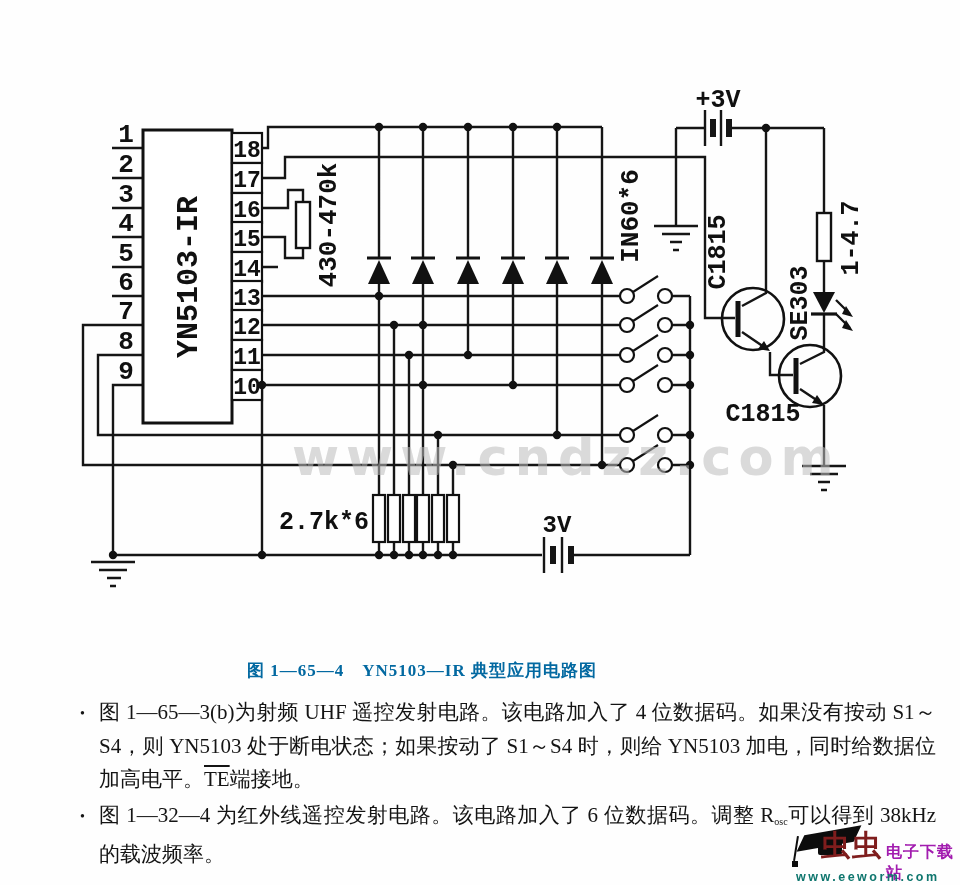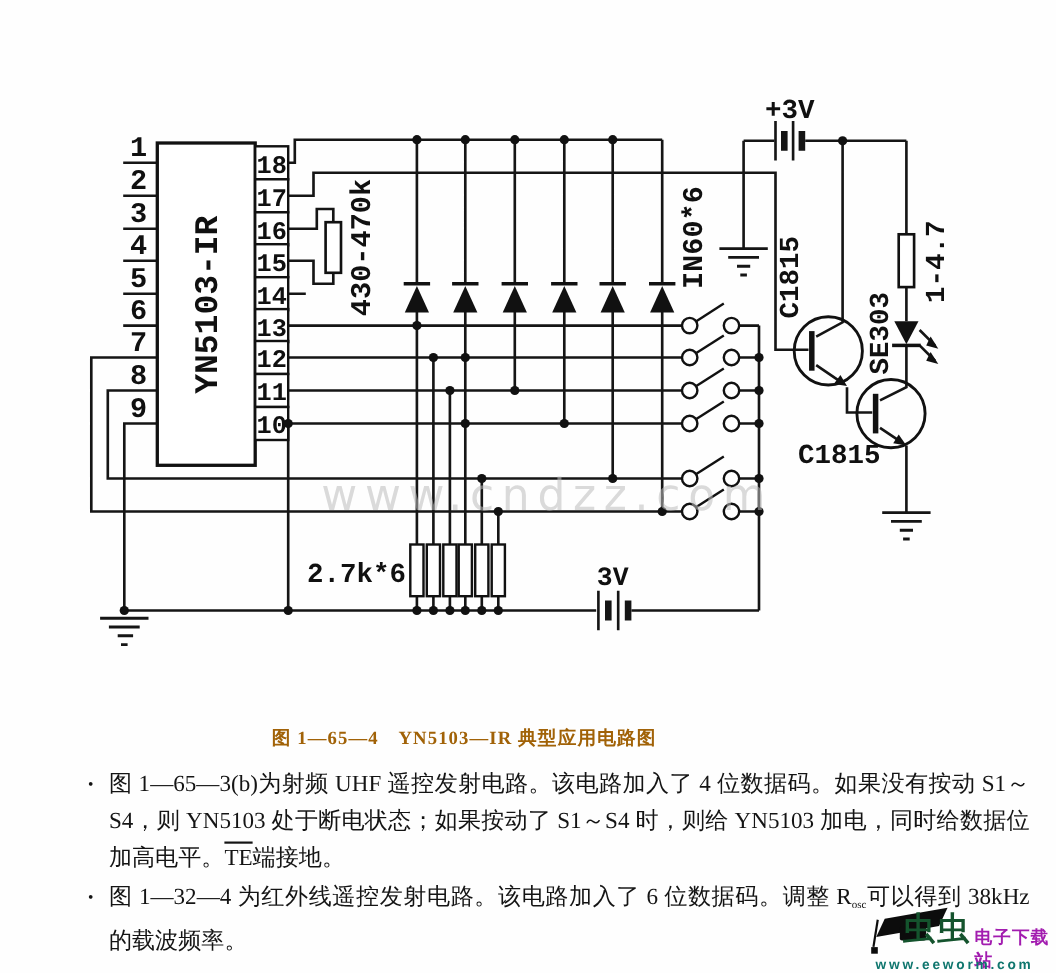--- a/index.html
+++ b/index.html
@@ -1,38 +1,38 @@
 <!DOCTYPE html>
 <html><head>
 <meta charset="utf-8">
 <style>
   html,body{margin:0;padding:0;}
   body{width:960px;height:885px;background:#ffffff;position:relative;overflow:hidden;
        font-family:"Liberation Serif","DejaVu Serif",serif;}
   .page{position:absolute;inset:0;background:#fefefe;}
   svg.schematic{position:absolute;left:0;top:0;}
   .wm{position:absolute;left:292px;top:428px;font-family:"DejaVu Sans","Liberation Sans",sans-serif;
-      font-weight:normal;font-size:40px;letter-spacing:7px;color:#bdbdbd;opacity:0.55;
+      font-weight:bold;font-size:51px;letter-spacing:7px;color:#bdbdbd;opacity:0.55;
       pointer-events:none;}
   .caption{position:absolute;left:0;top:659px;width:844px;text-align:center;
-      font-size:17px;color:#a16207;letter-spacing:1px;font-weight:600;}
+      font-size:17px;color:#0369a1;letter-spacing:1px;font-weight:600;}
   .paras{position:absolute;left:78px;top:696px;width:858px;color:#141414;}
   .para{position:relative;padding-left:21px;text-align:justify;font-size:21px;line-height:33.5px;}
   .para + .para{margin-top:2px;}
   .bullet{position:absolute;left:2px;top:1px;font-size:14px;}
   .ovl{text-decoration:overline;}
   .subsc{font-size:10px;vertical-align:-3px;letter-spacing:0;}
   .logo{position:absolute;left:790px;top:827px;width:170px;height:58px;}
   .cap-board{position:absolute;left:10px;top:4px;width:58px;height:15px;background:#0c0c0c;
       transform:rotate(-10deg) skewX(-35deg);}
   .cap-base{position:absolute;left:28px;top:15px;width:24px;height:13px;background:#0c0c0c;border-radius:2px;}
   .cap-tassel{position:absolute;left:5px;top:9px;width:2px;height:25px;background:#0c0c0c;transform:rotate(9deg);}
   .cap-knob{position:absolute;left:2px;top:34px;width:6px;height:6px;background:#0c0c0c;}
   .logo-name{position:absolute;left:31px;top:4px;font-family:"Liberation Serif",serif;
-      font-weight:bold;font-size:29px;color:#14532d;letter-spacing:2px;line-height:1;}
+      font-weight:bold;font-size:29px;color:#7f1d1d;letter-spacing:2px;line-height:1;}
   .logo-site{position:absolute;left:96px;top:15px;font-family:"Liberation Sans",sans-serif;
       font-weight:bold;font-size:16px;color:#a21caf;letter-spacing:1px;}
   .logo-url{position:absolute;left:6px;top:43px;font-family:"Liberation Sans",sans-serif;
       font-weight:bold;font-size:12.5px;color:#0f766e;letter-spacing:2.5px;}
   text{fill:#101010;}
   .mono{font-family:"Liberation Mono","DejaVu Sans Mono",monospace;font-weight:bold;}
 </style>
 </head>
 <body>
 

